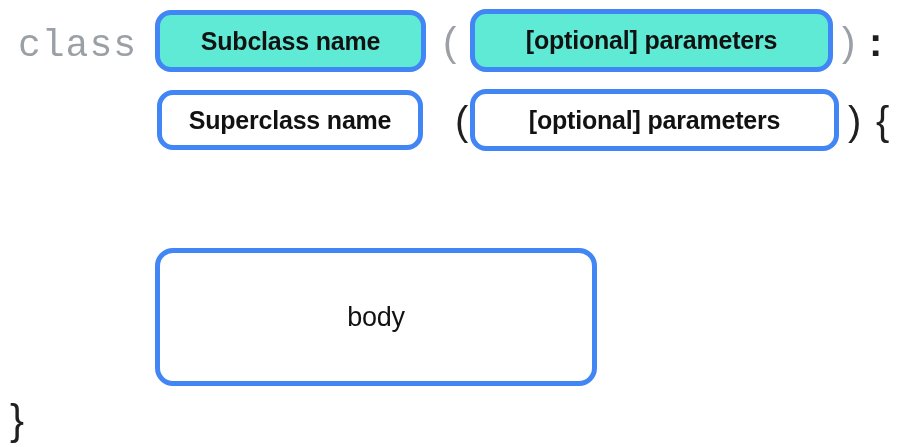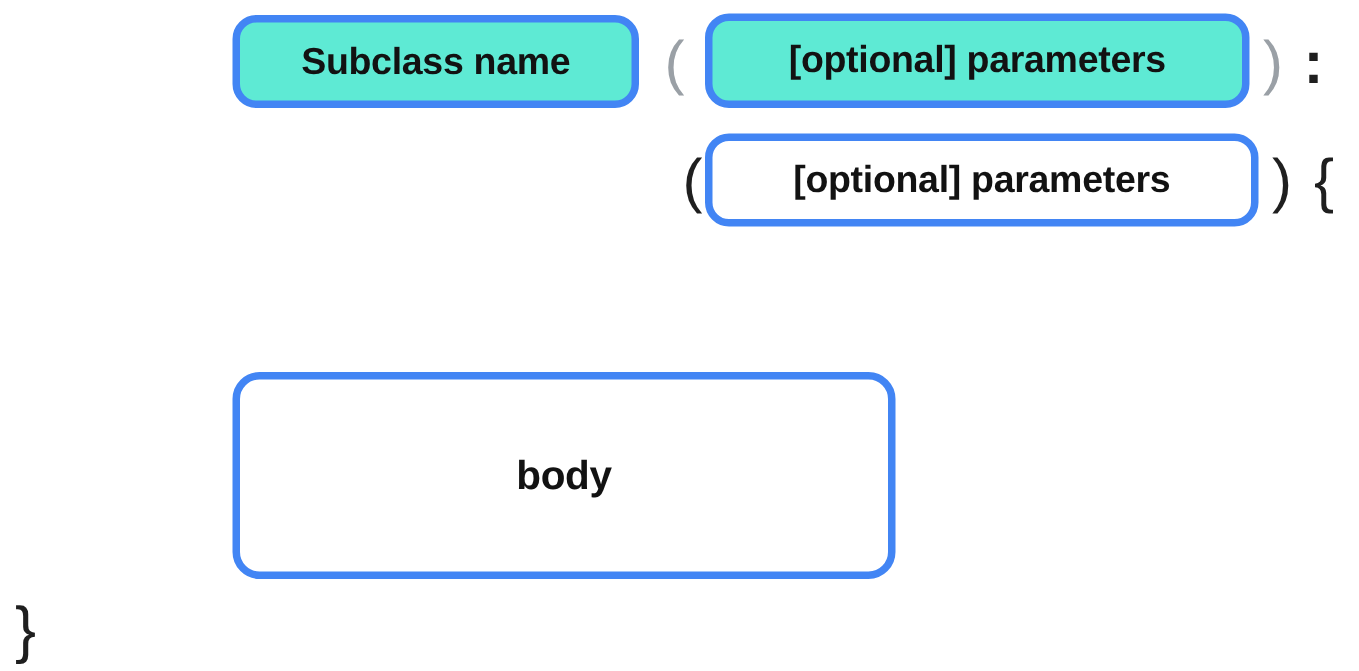--- a/index.html
+++ b/index.html
@@ -69,44 +69,48 @@
     font-size: 25px;
     font-weight: 700;
     color: #121212;
     letter-spacing: -0.2px;
     white-space: nowrap;
   }
   .box.body-box {
     border-radius: 18px;
   }
   .box.body-box .box-label {
-    font-weight: 700;
+    font-weight: 400;
     font-size: 27px;
   }
 </style>
 </head>
 <body>
 
 <div id="canvas">
 
+  <span class="glyph kw-class" style="left:18px; top:27px;">class</span>
 
   <div class="box filled" style="left:155px; top:10px; width:271px; height:62px;">
     <span class="box-label">Subclass name</span>
   </div>
 
   <span class="glyph punct punct-gray" style="left:443px; top:22px;">(</span>
 
   <div class="box filled" style="left:470px; top:9px; width:363px; height:63px;">
     <span class="box-label">[optional] parameters</span>
   </div>
 
   <span class="glyph punct punct-gray" style="left:842px; top:22px;">)</span>
 
   <span class="glyph punct-colon" style="left:869px; top:22px;">:</span>
 
+  <div class="box" style="left:157px; top:90px; width:266px; height:60px;">
+    <span class="box-label">Superclass name</span>
+  </div>
 
   <span class="glyph punct punct-dark" style="left:455px; top:101px;">(</span>
 
   <div class="box" style="left:470px; top:89px; width:369px; height:62px;">
     <span class="box-label">[optional] parameters</span>
   </div>
 
   <span class="glyph punct punct-dark" style="left:848px; top:101px;">)</span>
 
   <span class="glyph punct punct-dark" style="left:876px; top:101px;">{</span>

